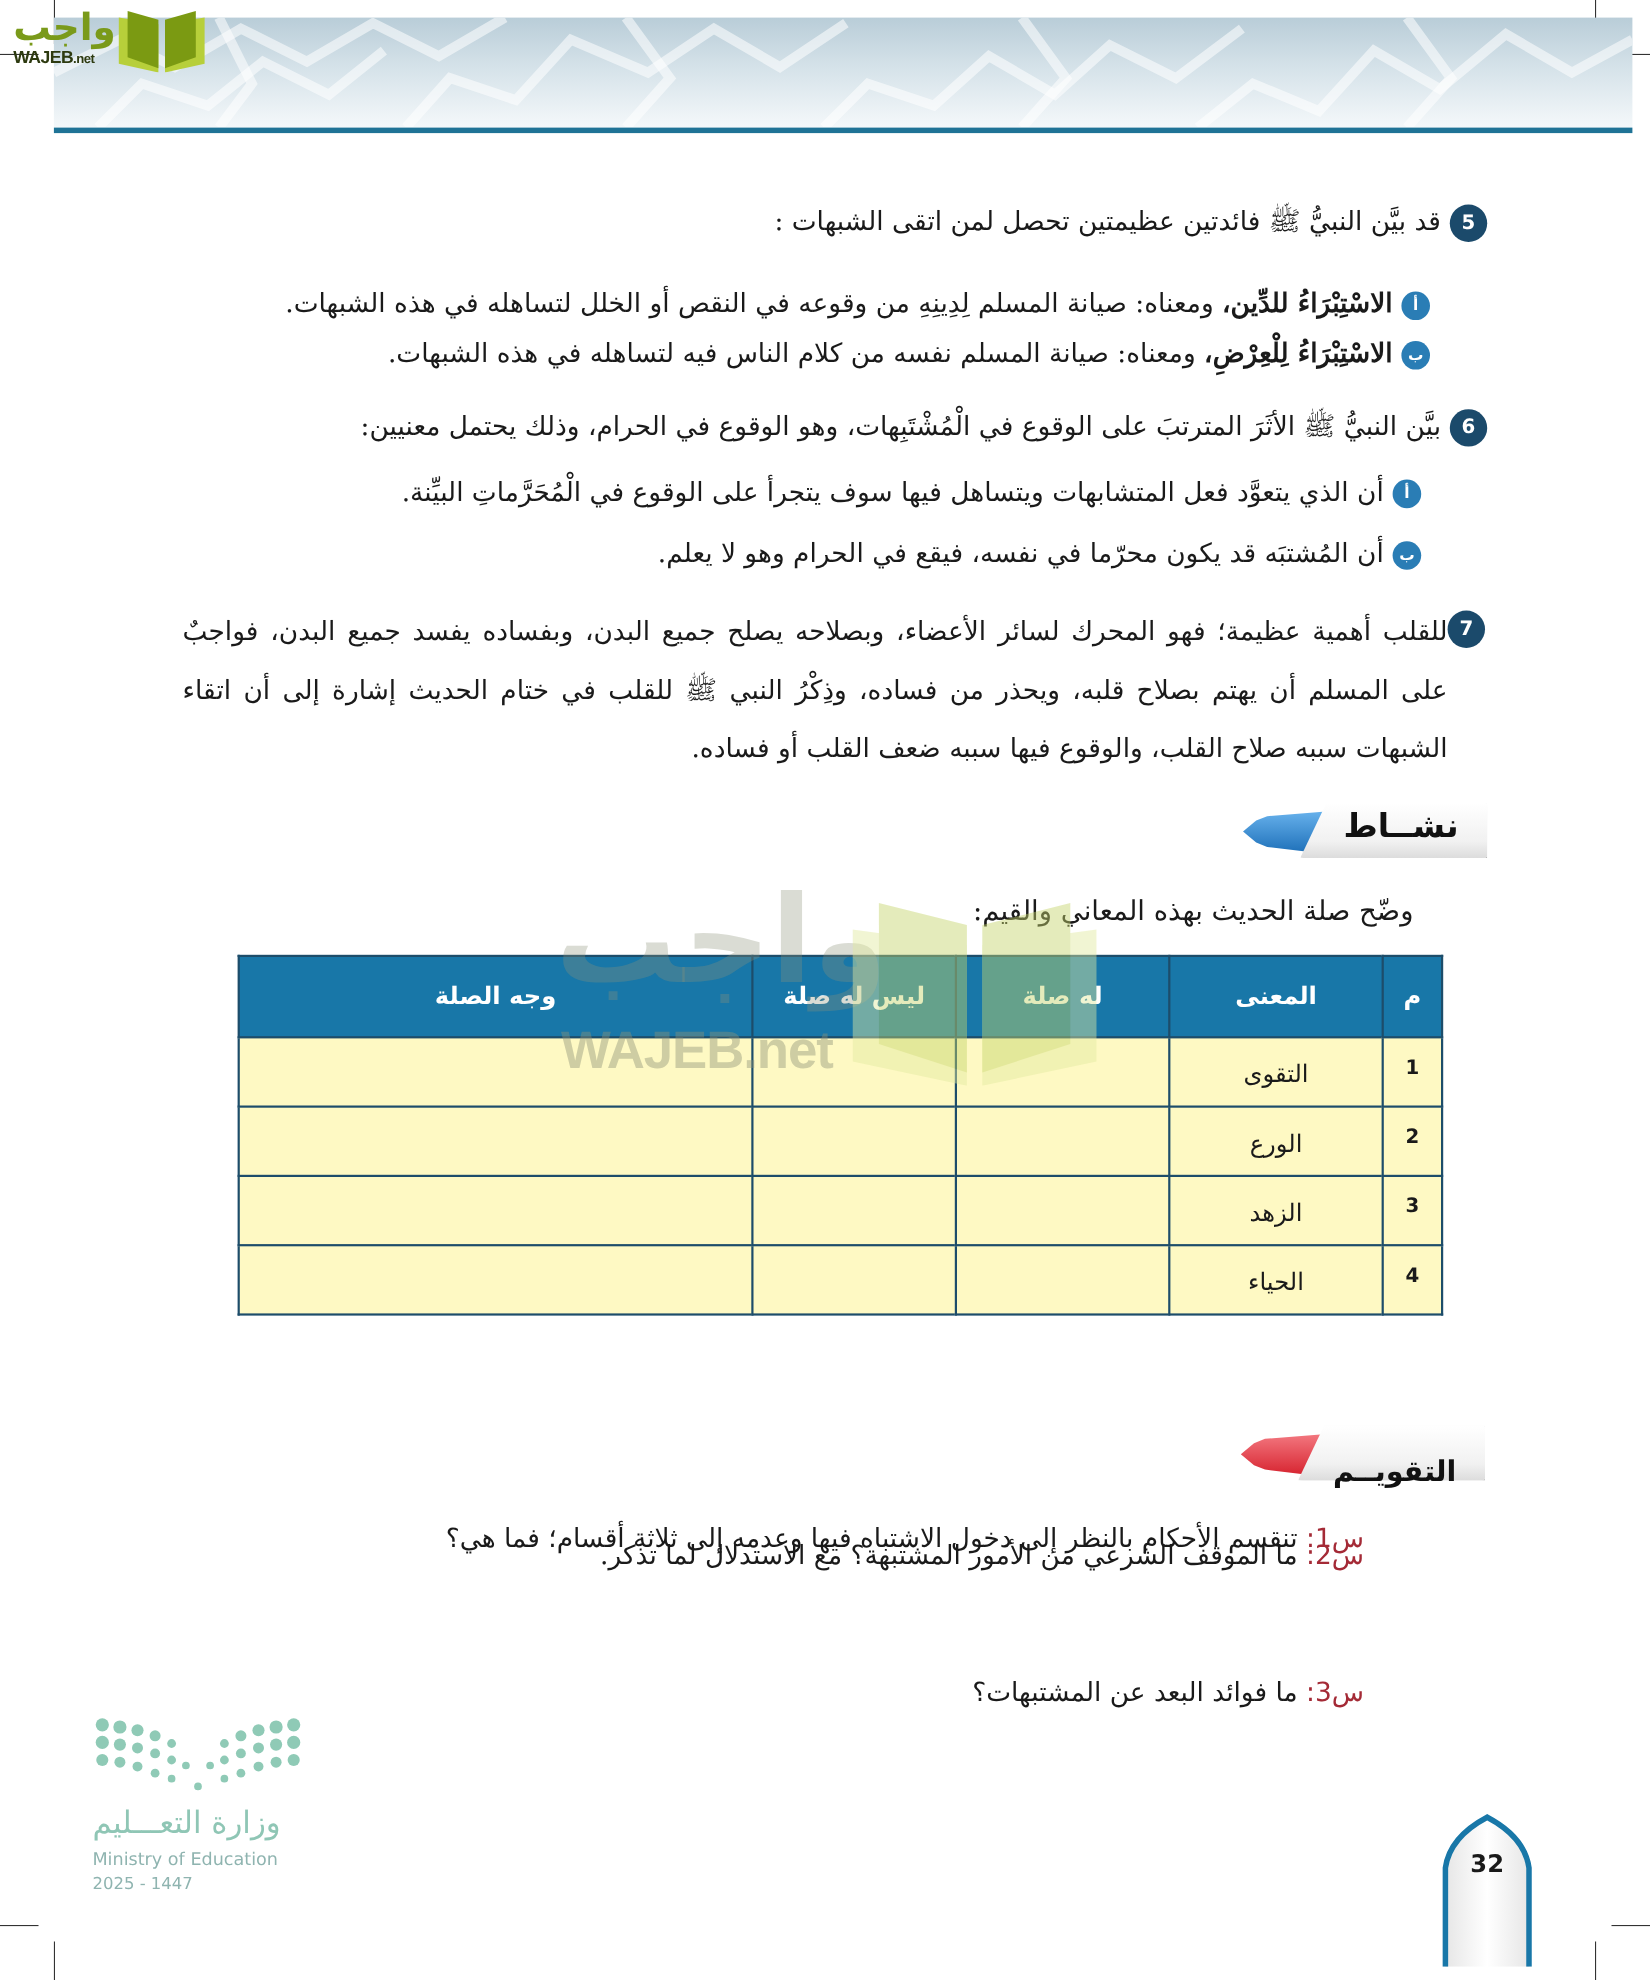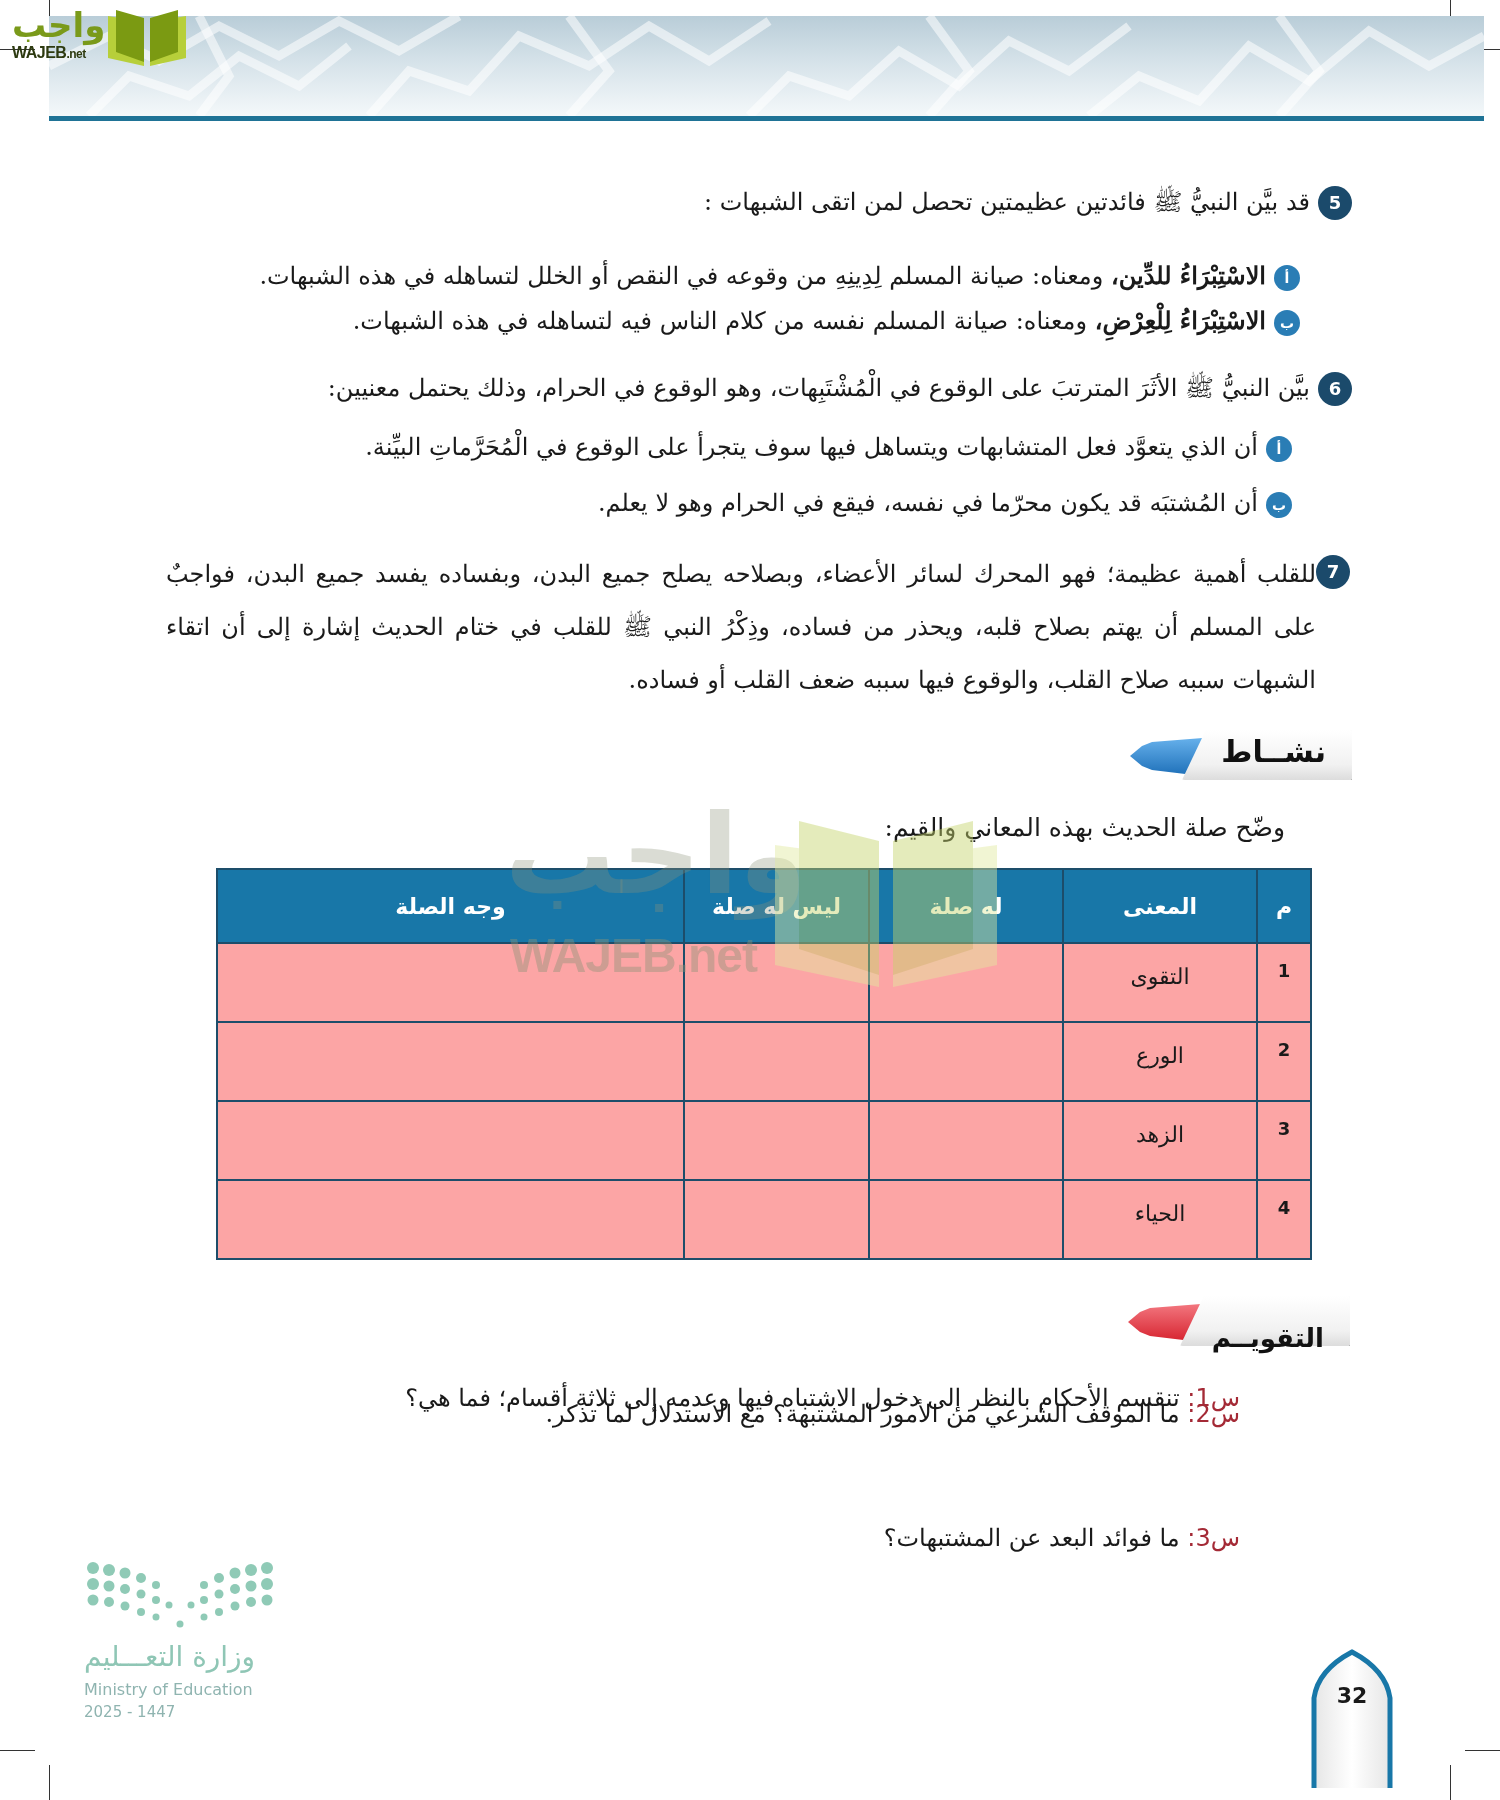--- a/index.html
+++ b/index.html
@@ -31,21 +31,21 @@
   .tab { position: absolute; height: 56px; }
   .tab .body { position: absolute; right: 0; top: 0; height: 50px; background: linear-gradient(180deg, #ffffff 0%, #f1f1f1 70%, #dcdcdc 100%);
     box-shadow: 2px 3px 3px rgba(0,0,0,0.35); border-radius: 3px; }
   .tab .label { position: absolute; right: 26px; top: 4px; font-family: "DejaVu Sans", sans-serif; font-weight: bold; font-size: 30px; color: #111; direction: rtl; }
   .tab svg { position: absolute; left: 0; top: 0; }
 
   
   .tbl { position: absolute; left: 216px; top: 868px; width: 1096px; border-collapse: collapse; direction: rtl; }
   .tbl th, .tbl td { border: 2px solid #1d4d6a; margin-top: 16px; }
   .tbl th { background: #1877a8; color: #ffffff; height: 74px; font-family: "DejaVu Sans", sans-serif; font-weight: bold; font-size: 22px; }
-  .tbl td { height: 79px; background: #fca5a5; font-size: 22px; text-align: center; }
+  .tbl td { height: 63px; background: #fef9c3; font-size: 22px; text-align: center; }
   .tbl td.idx { font-family: "DejaVu Sans", sans-serif; font-weight: bold; font-size: 18px; vertical-align: top; padding-top: 16px; }
   .tbl td.meaning { vertical-align: top; padding-top: 20px; }
 
   
   .wm-ar { position: absolute; left: 505px; top: 800px; font-family: "DejaVu Sans", sans-serif; font-weight: bold; font-size: 110px; color: rgba(140,145,120,0.32); direction: rtl; line-height: 1; }
   .wm-en { position: absolute; left: 510px; top: 928px; font-family: "Liberation Sans", sans-serif; font-weight: bold; font-size: 48px; color: rgba(140,145,120,0.42); letter-spacing: -1px; }
   .wm-book { position: absolute; left: 775px; top: 815px; opacity: 0.45; }
 
   
   .q { position: absolute; right: 260px; font-size: 24px; direction: rtl; white-space: nowrap; }

